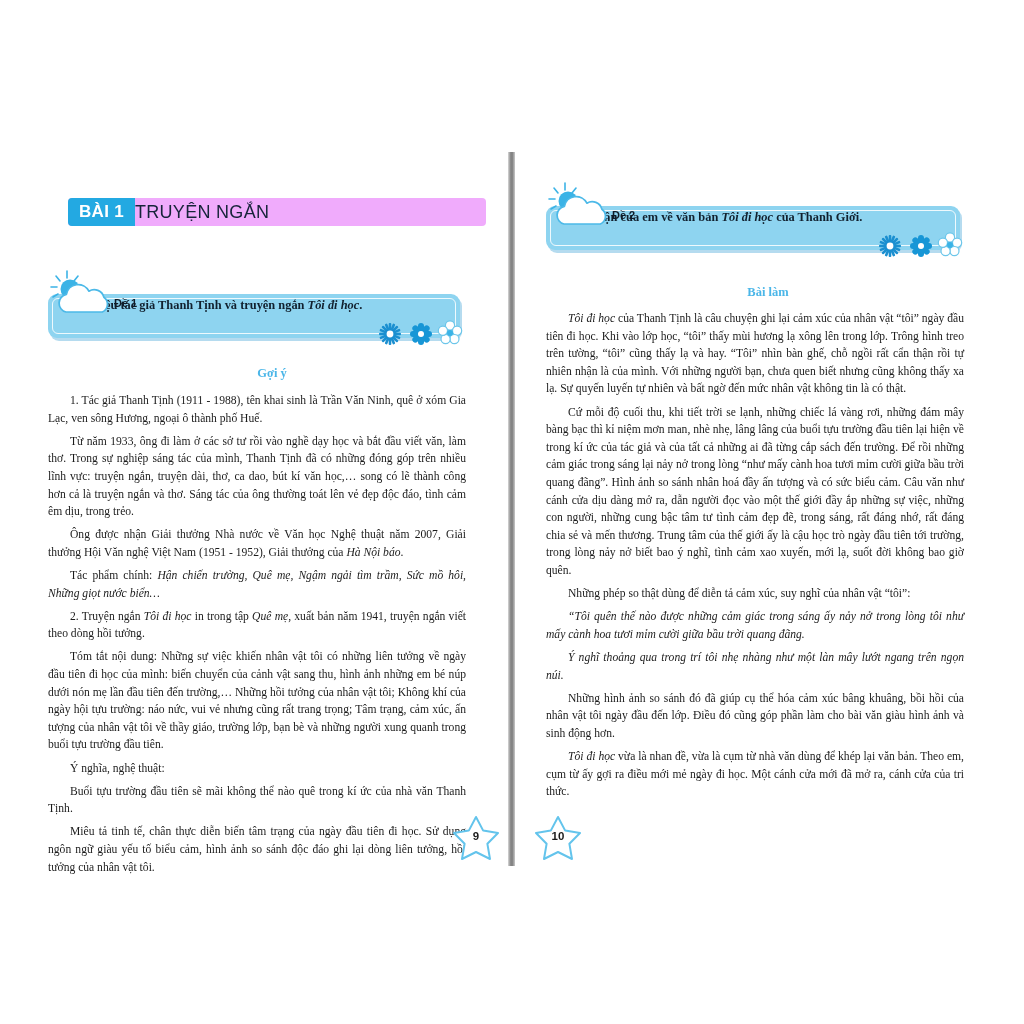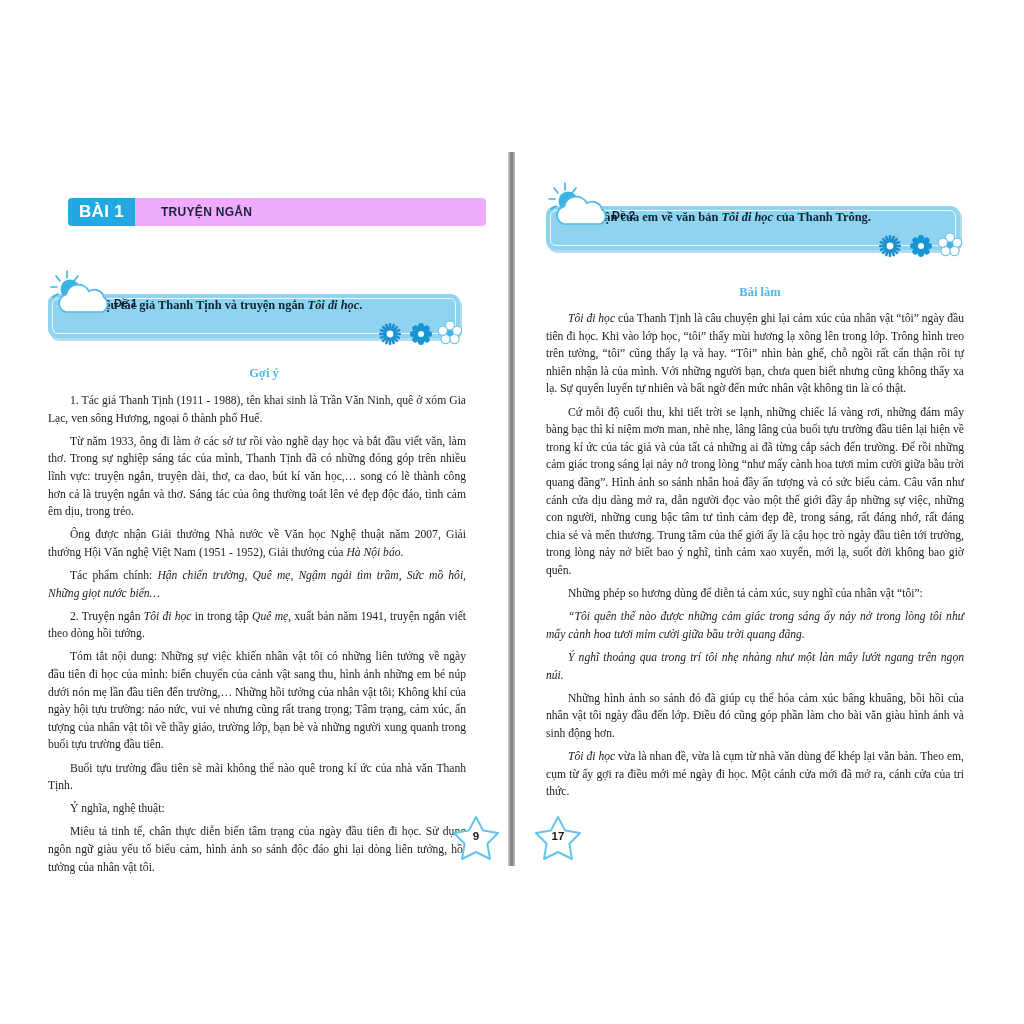--- a/index.html
+++ b/index.html
@@ -64,26 +64,25 @@
     font-size: 17px;
     letter-spacing: .3px;
     display: flex;
     align-items: center;
     padding: 0 11px;
     border-radius: 4px 0 0 4px;
   }
   .unit-title {
     color: #16243a;
     font-family: "Liberation Sans", sans-serif;
-    font-weight: bold;
-    font-size: 12px;
+    font-weight: normal;
+    font-size: 18px;
     letter-spacing: .3px;
     display: flex;
     align-items: center;
-    padding-left: 26px;
   }
 
   
   .prompt-block { position: absolute; }
   .prompt-box {
     position: absolute;
     left: 0;
     top: 24px;
     height: 44px;
     background: #8ed4f0;
@@ -143,20 +142,21 @@
   }
 
   
   .section-heading {
     position: absolute;
     width: 100%;
     text-align: center;
     color: #4bb6e8;
     font-weight: bold;
     font-size: 12.5px;
+    margin-left: 8px;
   }
   .body-col {
     position: absolute;
     font-size: 11.6px;
     line-height: 1.52;
     color: #1b1b1b;
     text-align: justify;
   }
   .body-col p {
     margin: 0 0 5.5px 0;
@@ -265,42 +265,42 @@
 
       <div class="section-heading" style="top:214px;">Gợi ý</div>
 
       <div class="body-col" style="left:28px; top:240px; width:418px;">
         <p>1. Tác giả Thanh Tịnh (1911 - 1988), tên khai sinh là Trần Văn Ninh, quê ở xóm Gia Lạc, ven sông Hương, ngoại ô thành phố Huế.</p>
         <p>Từ năm 1933, ông đi làm ở các sở tư rồi vào nghề dạy học và bắt đầu viết văn, làm thơ. Trong sự nghiệp sáng tác của mình, Thanh Tịnh đã có những đóng góp trên nhiều lĩnh vực: truyện ngắn, truyện dài, thơ, ca dao, bút kí văn học,… song có lẽ thành công hơn cả là truyện ngắn và thơ. Sáng tác của ông thường toát lên vẻ đẹp độc đáo, tình cảm êm dịu, trong trẻo.</p>
         <p>Ông được nhận Giải thưởng Nhà nước về Văn học Nghệ thuật năm 2007, Giải thưởng Hội Văn nghệ Việt Nam (1951 - 1952), Giải thưởng của <i>Hà Nội báo</i>.</p>
         <p>Tác phẩm chính: <i>Hận chiến trường, Quê mẹ, Ngậm ngải tìm trầm, Sức mồ hôi, Những giọt nước biển…</i></p>
         <p>2. Truyện ngắn <i>Tôi đi học</i> in trong tập <i>Quê mẹ</i>, xuất bản năm 1941, truyện ngắn viết theo dòng hồi tưởng.</p>
         <p>Tóm tắt nội dung: Những sự việc khiến nhân vật tôi có những liên tưởng về ngày đầu tiên đi học của mình: biến chuyển của cảnh vật sang thu, hình ảnh những em bé núp dưới nón mẹ lần đầu tiên đến trường,… Những hồi tưởng của nhân vật tôi; Không khí của ngày hội tựu trường: náo nức, vui vẻ nhưng cũng rất trang trọng; Tâm trạng, cảm xúc, ấn tượng của nhân vật tôi về thầy giáo, trường lớp, bạn bè và những người xung quanh trong buổi tựu trường đầu tiên.</p>
+        <p>Ý nghĩa, nghệ thuật:</p>
         <p>Buổi tựu trường đầu tiên sẽ mãi không thể nào quê trong kí ức của nhà văn Thanh Tịnh.</p>
-        <p>Ý nghĩa, nghệ thuật:</p>
         <p>Miêu tả tinh tế, chân thực diễn biến tâm trạng của ngày đầu tiên đi học. Sử dụng ngôn ngữ giàu yếu tố biểu cảm, hình ảnh so sánh độc đáo ghi lại dòng liên tưởng, hồi tưởng của nhân vật tôi.</p>
       </div>
 
       <div class="page-num" style="left:432px; top:662px;">
         <svg width="48" height="46" viewBox="0 0 48 46">
           <path d="M24 3 L31.2 16.6 L46 19 L35.4 29.8 L38 45 L24 38 L10 45 L12.6 29.8 L2 19 L16.8 16.6 Z" fill="#ffffff" stroke="#63c4ec" stroke-width="2" stroke-linejoin="round"></path>
         </svg>
         <span>9</span>
       </div>
     </div>
 
     <div class="spine"></div>
 
     <div class="page-sheet page-right">
 
       <div class="prompt-block" style="left:30px; top:30px; width:420px; height:70px;">
 
         <div class="prompt-box" style="width:414px;"></div>
 
-        <div class="prompt-text"><span>Cảm nhận của em về văn bản </span><i>Tôi đi học</i><span> của Thanh Trông.</span></div>
+        <div class="prompt-text"><span>Cảm nhận của em về văn bản </span><i>Tôi đi học</i><span> của Thanh Giới.</span></div>
 
         <div class="cloud-badge">
           <svg width="116" height="48" viewBox="0 0 116 48">
             <g stroke="#3bb3e6" stroke-width="1.6" stroke-linecap="round">
               <line x1="17" y1="1" x2="17" y2="8"></line>
               <line x1="6" y1="6" x2="10" y2="11"></line>
               <line x1="28" y1="6" x2="24" y2="11"></line>
               <line x1="1" y1="17" x2="7" y2="17"></line>
               <line x1="3" y1="27" x2="8" y2="24"></line>
             </g>
@@ -351,28 +351,28 @@
             </g>
           </svg>
         </div>
       </div>
 
       <div class="section-heading" style="top:133px;">Bài làm</div>
 
       <div class="body-col" style="left:30px; top:158px; width:418px;">
         <p><i>Tôi đi học</i> của Thanh Tịnh là câu chuyện ghi lại cảm xúc của nhân vật “tôi” ngày đầu tiên đi học. Khi vào lớp học, “tôi” thấy mùi hương lạ xông lên trong lớp. Trông hình treo trên tường, “tôi” cũng thấy lạ và hay. “Tôi” nhìn bàn ghế, chỗ ngồi rất cẩn thận rồi tự nhiên nhận là của mình. Với những người bạn, chưa quen biết nhưng cũng không thấy xa lạ. Sự quyến luyến tự nhiên và bất ngờ đến mức nhân vật không tin là có thật.</p>
         <p>Cứ mỗi độ cuối thu, khi tiết trời se lạnh, những chiếc lá vàng rơi, những đám mây bàng bạc thì kỉ niệm mơn man, nhè nhẹ, lâng lâng của buổi tựu trường đầu tiên lại hiện về trong kí ức của tác giả và của tất cả những ai đã từng cắp sách đến trường. Để rồi những cảm giác trong sáng lại nảy nở trong lòng “như mấy cành hoa tươi mỉm cười giữa bầu trời quang đãng”. Hình ảnh so sánh nhân hoá đầy ấn tượng và có sức biểu cảm. Câu văn như cánh cửa dịu dàng mở ra, dẫn người đọc vào một thế giới đầy ắp những sự việc, những con người, những cung bậc tâm tư tình cảm đẹp đẽ, trong sáng, rất đáng nhớ, rất đáng chia sẻ và mến thương. Trung tâm của thế giới ấy là cậu học trò ngày đầu tiên tới trường, trong lòng nảy nở biết bao ý nghĩ, tình cảm xao xuyến, mới lạ, suốt đời không bao giờ quên.</p>
-        <p>Những phép so hương dùng để diễn tả cảm xúc, suy nghĩ của nhân vật “tôi”:</p>
+        <p>Những phép so thật dùng để diễn tả cảm xúc, suy nghĩ của nhân vật “tôi”:</p>
         <p class="quote">“Tôi quên thế nào được những cảm giác trong sáng ấy nảy nở trong lòng tôi như mấy cành hoa tươi mỉm cười giữa bầu trời quang đãng.</p>
         <p class="quote">Ý nghĩ thoảng qua trong trí tôi nhẹ nhàng như một làn mây lướt ngang trên ngọn núi.</p>
         <p>Những hình ảnh so sánh đó đã giúp cụ thể hóa cảm xúc bâng khuâng, bồi hồi của nhân vật tôi ngày đầu đến lớp. Điều đó cũng góp phần làm cho bài văn giàu hình ảnh và sinh động hơn.</p>
         <p><i>Tôi đi học</i> vừa là nhan đề, vừa là cụm từ nhà văn dùng để khép lại văn bản. Theo em, cụm từ ấy gợi ra điều mới mẻ ngày đi học. Một cánh cửa mới đã mở ra, cánh cửa của tri thức.</p>
       </div>
 
       <div class="page-num" style="left:18px; top:662px;">
         <svg width="48" height="46" viewBox="0 0 48 46">
           <path d="M24 3 L31.2 16.6 L46 19 L35.4 29.8 L38 45 L24 38 L10 45 L12.6 29.8 L2 19 L16.8 16.6 Z" fill="#ffffff" stroke="#63c4ec" stroke-width="2" stroke-linejoin="round"></path>
         </svg>
-        <span>17</span>
+        <span>10</span>
       </div>
     </div>
   </div>
 </div>
 
 </body></html>

